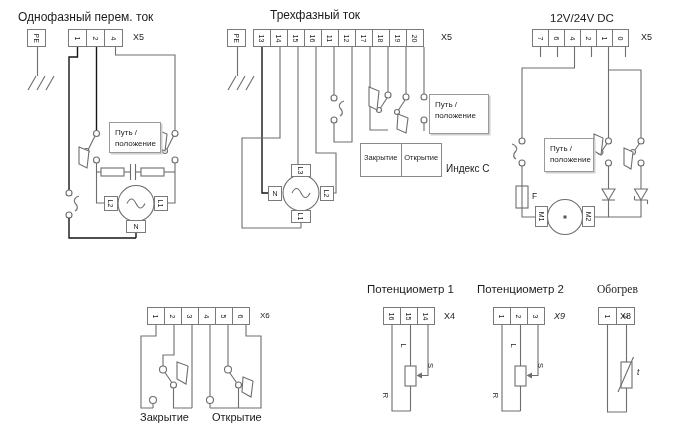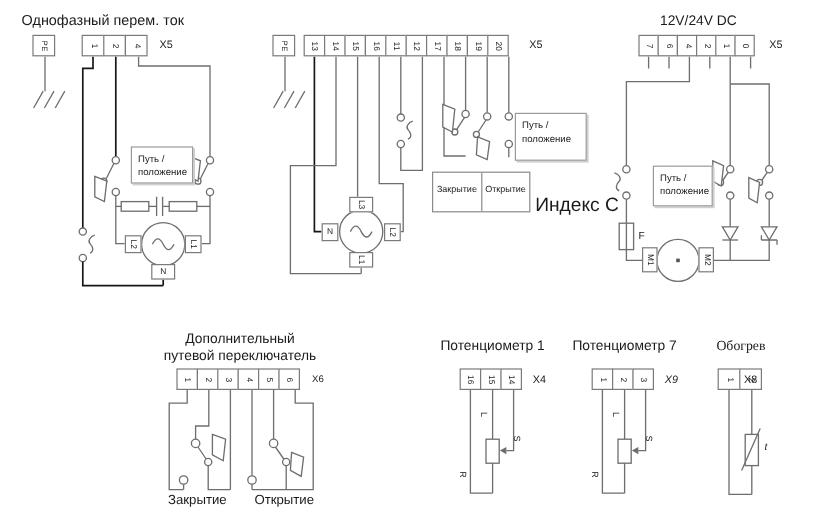--- a/index.html
+++ b/index.html
@@ -21,21 +21,21 @@
         font-size:8px;line-height:11px;padding:4px 0 0 5px;box-sizing:border-box;color:#222;}
   .mbox{background:#fff;border:1px solid #7a7a7a;box-sizing:border-box;display:flex;
         align-items:center;justify-content:center;}
   .upright{font-size:7px;color:#222;}
   .tinylbl{font-size:8.5px;color:#222;white-space:nowrap;}
   .rotlbl{font-size:7.5px;color:#222;transform:rotate(90deg);display:inline-block;}
   .tbl{display:flex;border:1px solid #8a8a8a;background:#fff;box-sizing:border-box;}
   .tbl .tc{flex:1;display:flex;align-items:flex-start;justify-content:center;
            font-size:7.5px;padding-top:9px;color:#222;}
   .tbl .tc:first-child{border-right:1px solid #8a8a8a;}
-  .idx{font-size:16px;color:#1b1b1b;white-space:nowrap;}
+  .idx{font-size:10px;color:#1b1b1b;white-space:nowrap;}
   .swlabel{font-size:11px;color:#1b1b1b;white-space:nowrap;}
 </style>
 </head>
 <body>
 
 <div id="stage">
 
 <svg width="692" height="431" viewBox="0 0 692 431">
   <g fill="none" stroke="#6e6e6e" stroke-width="1.1">
 
@@ -230,20 +230,21 @@
 <div class="abs mbox" style="left:104px;top:196px;width:14px;height:15px;">
   <span class="rot">L2</span>
 </div>
 <div class="abs mbox" style="left:154px;top:196px;width:14px;height:15px;">
   <span class="rot">L1</span>
 </div>
 <div class="abs mbox" style="left:126px;top:220px;width:20px;height:13px;">
   <span class="upright">N</span>
 </div>
 
+<div class="abs title" style="left:270px;top:8px;">Трехфазный ток</div>
 
 <div class="abs cell w19" style="left:228px;top:29px;">
   <span class="rot-pe">PE</span>
 </div>
 
 <div class="abs strip" style="left:253px;top:29px;">
   <div class="cell w18">
         <span class="rot">13</span>
       </div>
   <div class="cell w18">
@@ -332,24 +333,20 @@
 
 <div class="abs tinylbl" style="left:532px;top:191px;">F</div>
 
 <div class="abs mbox" style="left:535px;top:206px;width:13px;height:21px;">
   <span class="rot">M1</span>
 </div>
 <div class="abs mbox" style="left:582px;top:206px;width:13px;height:21px;">
   <span class="rot">M2</span>
 </div>
 
-<div class="abs title2" style="left:118px;top:276px;width:164px;text-align:center;line-height:14px;">
-  <div>Дополнительный</div>
-  <div>путевой переключатель</div>
-</div>
 
 <div class="abs strip" style="left:147px;top:307px;">
   <div class="cell w18">
         <span class="rot">1</span>
       </div>
   <div class="cell w18">
         <span class="rot">2</span>
       </div>
   <div class="cell w18">
         <span class="rot">3</span>
@@ -379,21 +376,21 @@
       </div>
   <div class="cell w18">
         <span class="rot">14</span>
       </div>
 </div>
 <div class="abs xlbl" style="left:444px;top:311px;">X4</div>
 <span class="abs rotlbl" style="left:401px;top:341px;">L</span>
 <span class="abs rotlbl" style="left:428px;top:361px;">S</span>
 <span class="abs rotlbl" style="left:383px;top:391px;">R</span>
 
-<div class="abs title2" style="left:477px;top:283px;">Потенциометр 7</div>
+<div class="abs title2" style="left:477px;top:283px;">Потенциометр 2</div>
 <div class="abs strip" style="left:493px;top:307px;">
   <div class="cell w18">
         <span class="rot">1</span>
       </div>
   <div class="cell w18">
         <span class="rot">2</span>
       </div>
   <div class="cell w18">
         <span class="rot">3</span>
       </div>

